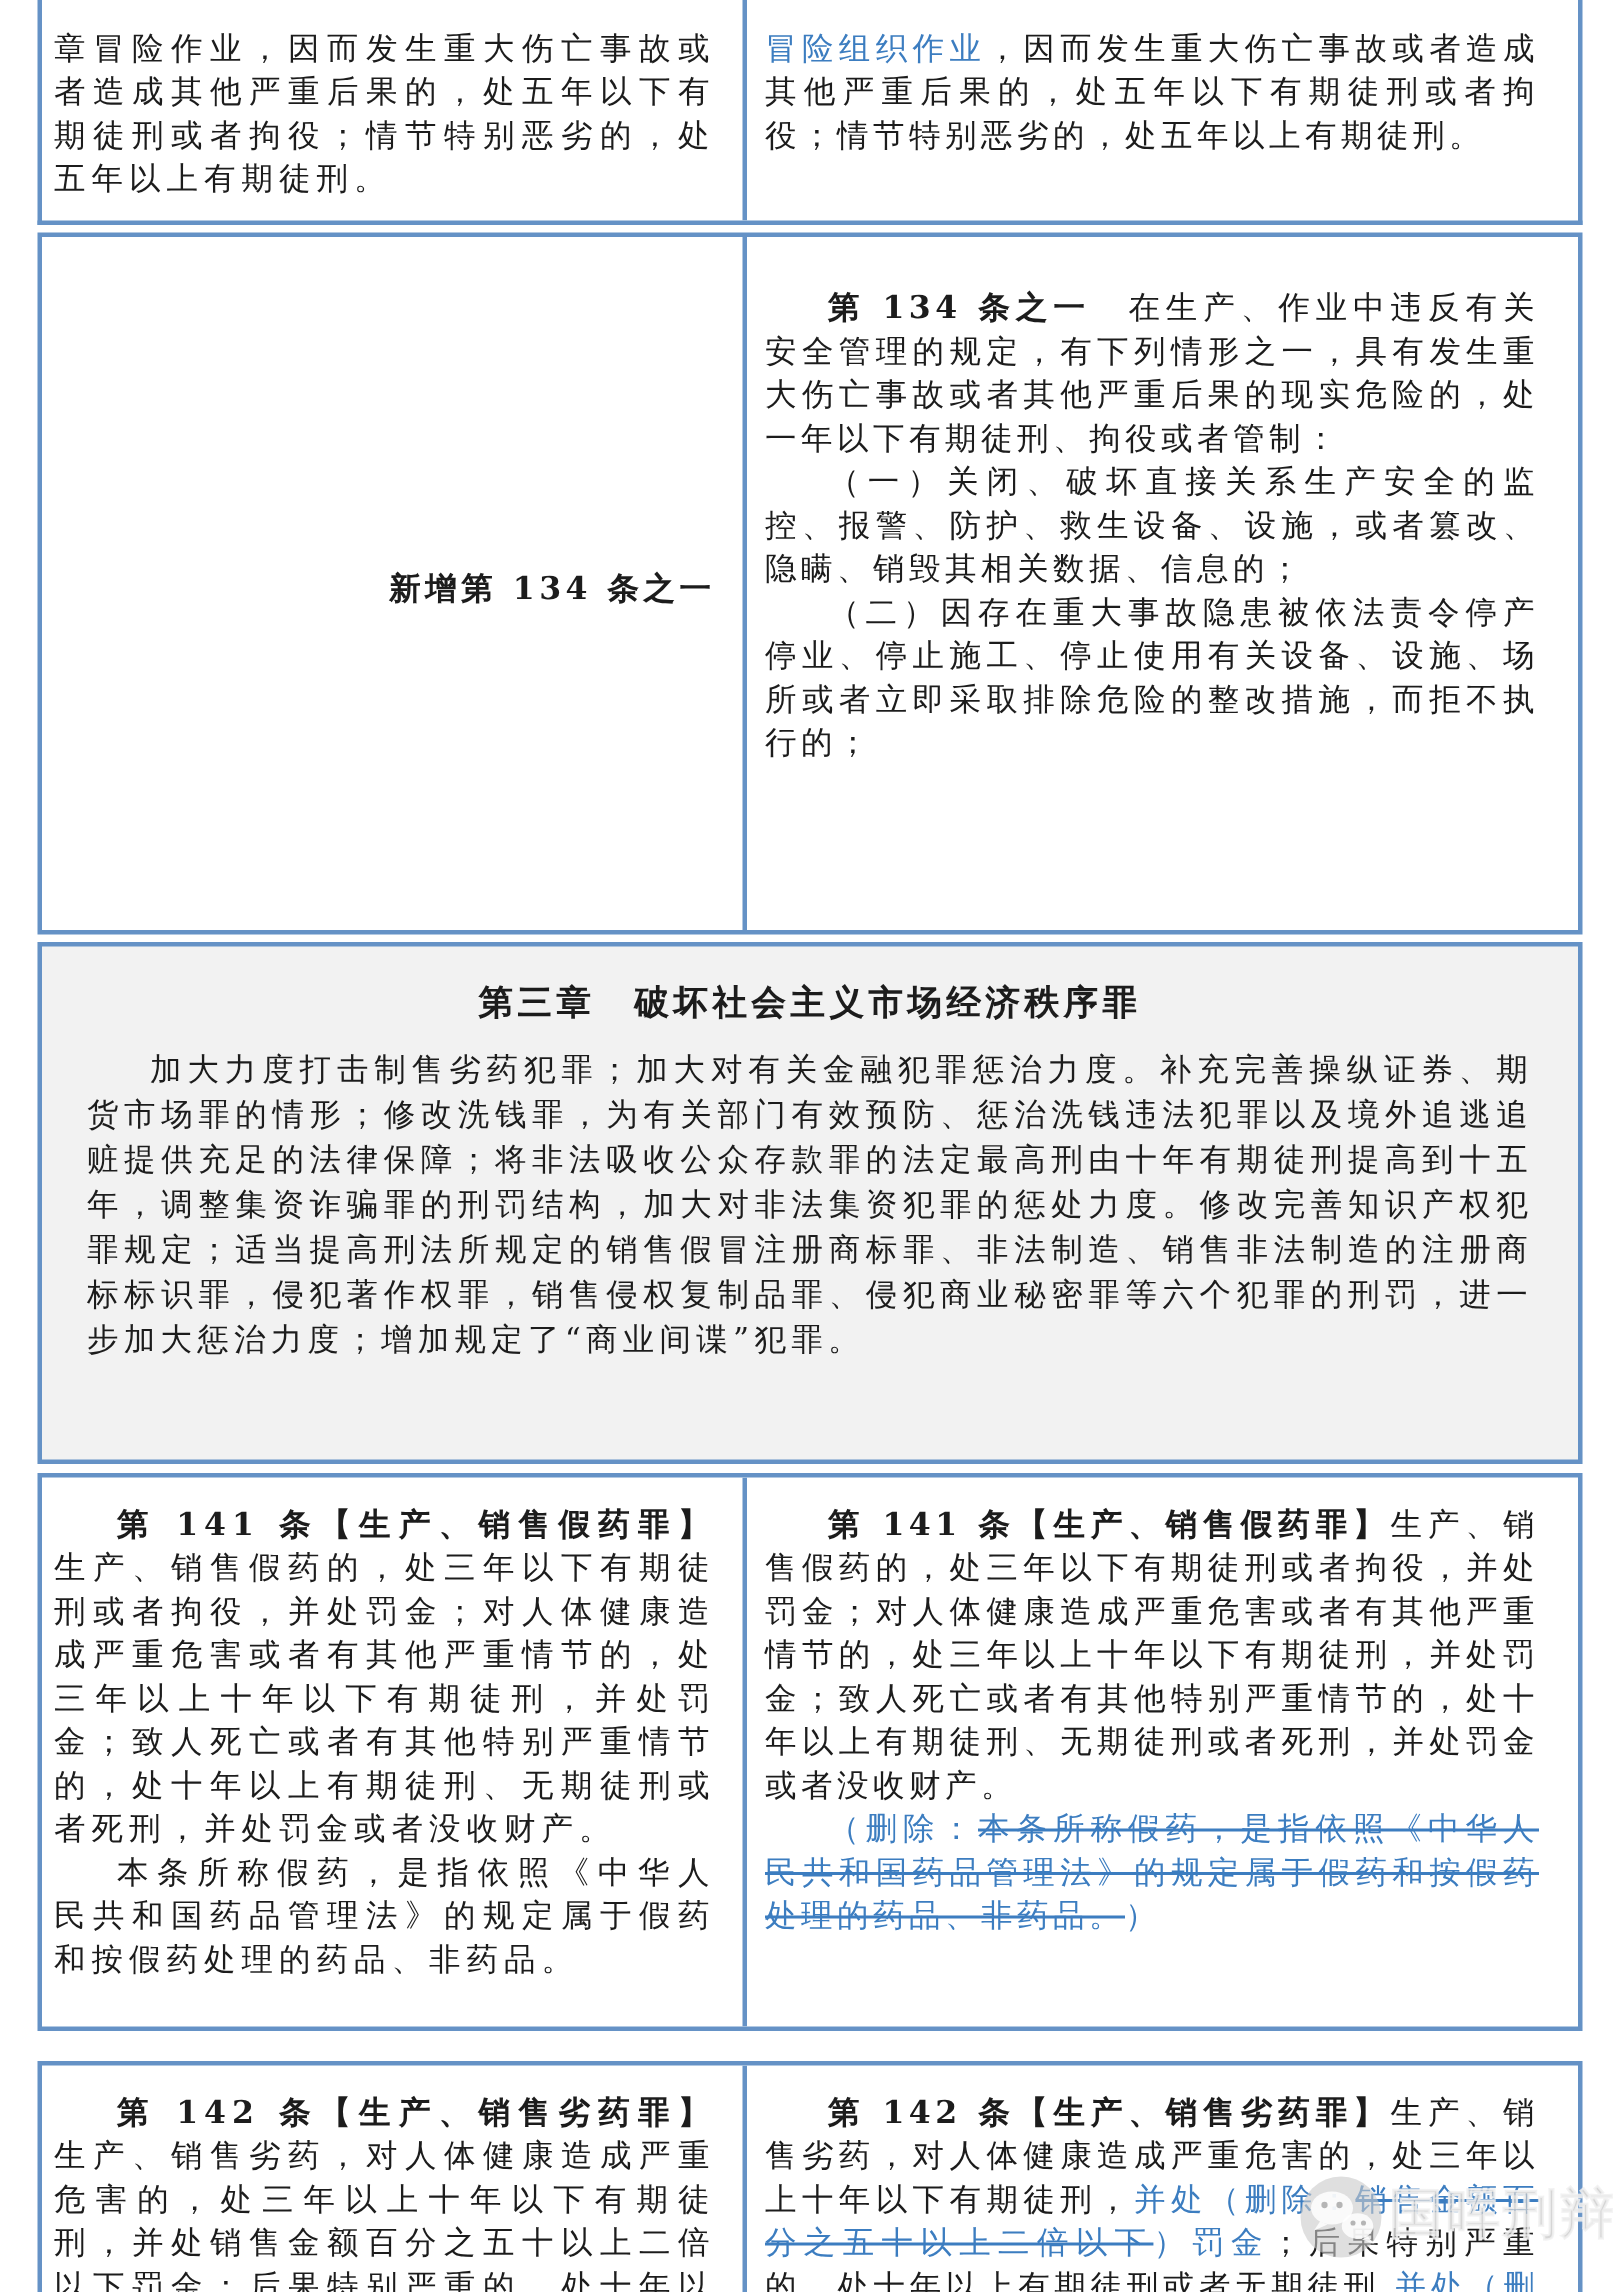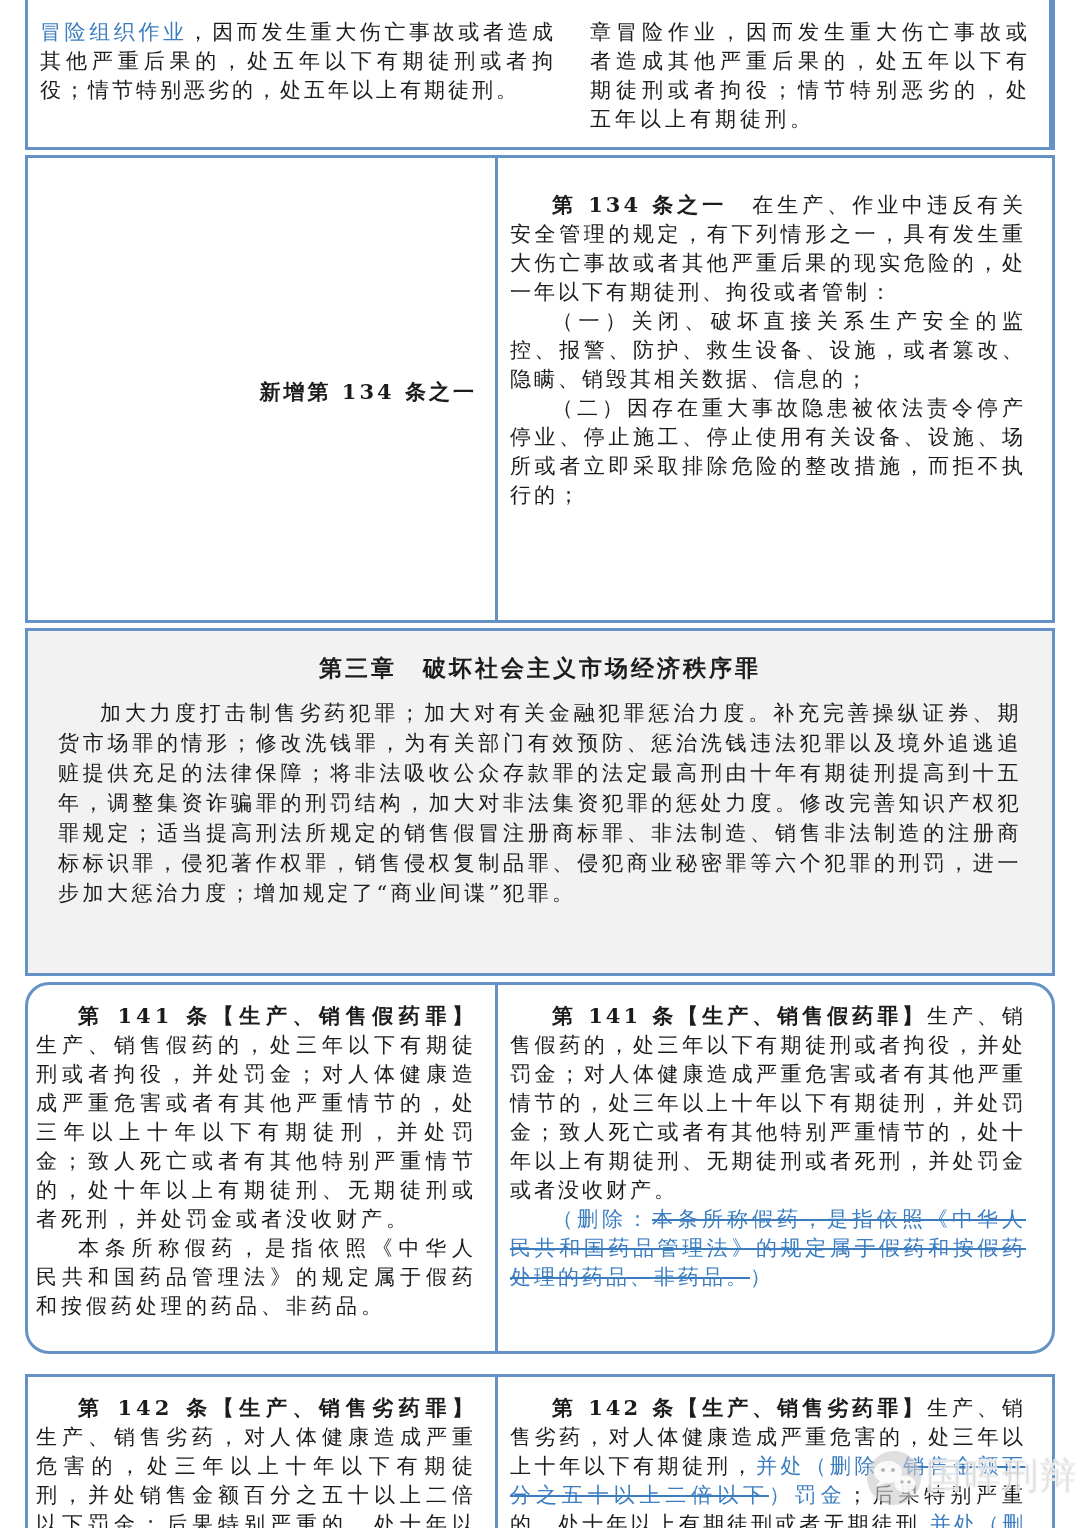--- a/index.html
+++ b/index.html
@@ -22,21 +22,21 @@
   .trow{
     display:flex;
     border:3px solid var(--border);
     margin-bottom:5px;
     background:#fff;
     box-sizing:border-box;
     overflow:hidden;
   }
   .trow-1{height:150px;border-top:none;}
   .trow-2{height:468px;}
-  .trow-141{height:372px;border-radius:24px;}
+  .trow-141{height:372px;}
   .trow-142{height:283px;margin-bottom:0;margin-top:20px;}
   .cell{box-sizing:border-box;overflow:hidden;}
   .cell.left{
     width:470px;flex:none;
     border-right:3px solid var(--border);
     padding:16px 18px 10px 8px;
   }
   .cell.right{
     flex:1;
     padding:16px 26px 10px 12px;
@@ -106,25 +106,25 @@
     -webkit-text-stroke:1.5px rgba(240,240,240,0.85);
     text-shadow:0 0 2px rgba(255,255,255,0.7);
   }
 </style>
 </head>
 <body>
 
 <div class="page">
 
   <div class="trow trow-1">
+    <div class="cell left">
+      <p>章冒险作业，因而发生重大伤亡事故或者造成其他严重后果的，处五年以下有期徒刑或者拘役；情节特别恶劣的，处五年以上有期徒刑。</p>
+    </div>
     <div class="cell right">
       <p><span class="blue">冒险组织作业</span><span>，因而发生重大伤亡事故或者造成其他严重后果的，处五年以下有期徒刑或者拘役；情节特别恶劣的，处五年以上有期徒刑。</span></p>
-    </div>
-    <div class="cell left">
-      <p>章冒险作业，因而发生重大伤亡事故或者造成其他严重后果的，处五年以下有期徒刑或者拘役；情节特别恶劣的，处五年以上有期徒刑。</p>
     </div>
   </div>
 
   <div class="trow trow-2">
     <div class="cell left label-cell">
       <div class="new-article-label">新增第 134 条之一</div>
     </div>
     <div class="cell right">
       <p class="indent"><span class="bold">第 134 条之一</span><span>　在生产、作业中违反有关安全管理的规定，有下列情形之一，具有发生重大伤亡事故或者其他严重后果的现实危险的，处一年以下有期徒刑、拘役或者管制：</span></p>
       <p class="indent">（一）关闭、破坏直接关系生产安全的监控、报警、防护、救生设备、设施，或者篡改、隐瞒、销毁其相关数据、信息的；</p>

